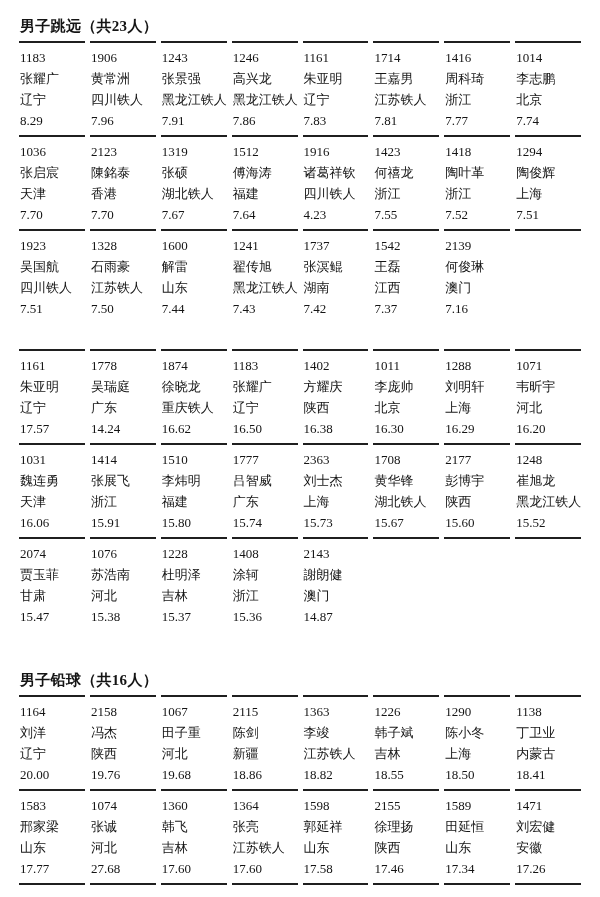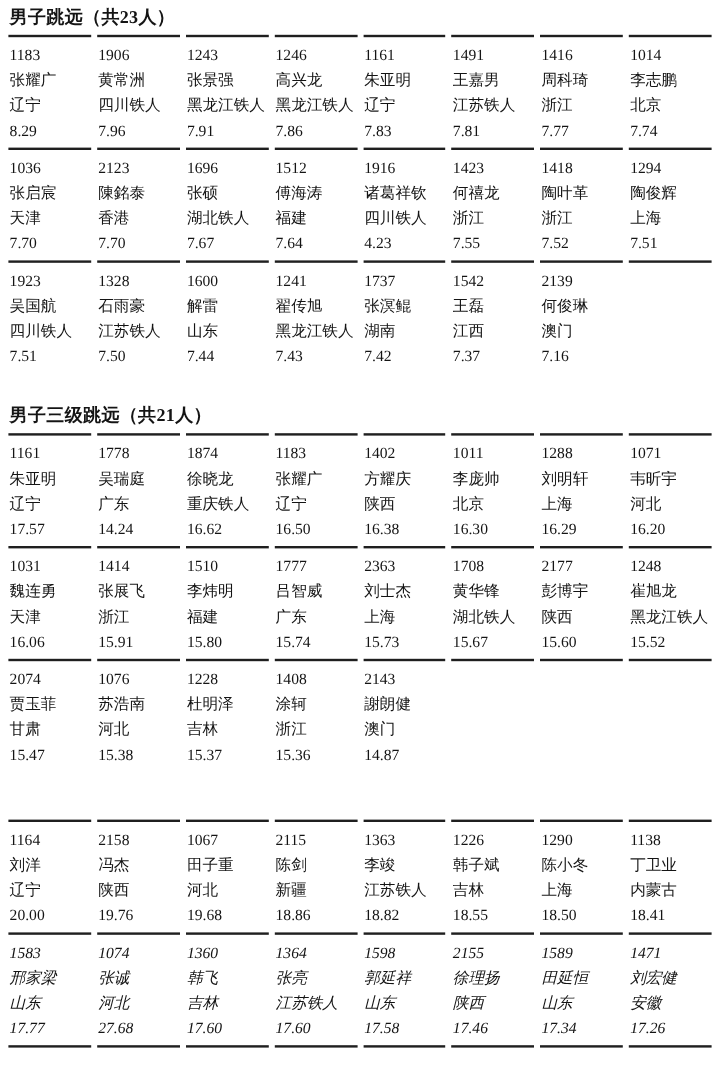--- a/index.html
+++ b/index.html
@@ -8,41 +8,40 @@
     --rule:#1f1f1f;
   }
   *{box-sizing:border-box;}
   html,body{margin:0;padding:0;}
   body{
     width:600px;height:897px;overflow:hidden;
     background:var(--bg);color:var(--ink);
     font-family:"Liberation Serif","DejaVu Serif",serif;
   }
   .doc{padding:5px 2px 0 2px;}
-  .event{margin:0;}
+  .event{margin:12px;}
   .event.gap-md{margin-top:26px;}
   .event.gap-lg{margin-top:40px;}
   .event-title{
     font-size:15px;font-weight:bold;
     margin:0 0 5px 6px;letter-spacing:.3px;
   }
   table.results{
     width:100%;table-layout:fixed;
     border-collapse:separate;border-spacing:5px 0;
   }
   table.results td{
     border-top:2px solid var(--rule);
     vertical-align:top;
     padding:4px 0 4px 1px;
     font-size:13px;line-height:21px;
     white-space:nowrap;overflow:hidden;
   }
   table.results.closed-bottom tr:last-child td{
     border-bottom:2px solid var(--rule);
-    font-style:italic;
   }
   .cell-line{height:21px;}
 </style>
 </head>
 <body>
 
 <div class="doc">
 
   <section class="event">
     <h2 class="event-title">男子跳远（共23人）</h2>
@@ -73,21 +72,21 @@
               <div class="cell-line team">黑龙江铁人</div>
               <div class="cell-line result">7.86</div>
             </td>
             <td>
               <div class="cell-line bib">1161</div>
               <div class="cell-line name">朱亚明</div>
               <div class="cell-line team">辽宁</div>
               <div class="cell-line result">7.83</div>
             </td>
             <td>
-              <div class="cell-line bib">1491</div>
+              <div class="cell-line bib">1714</div>
               <div class="cell-line name">王嘉男</div>
               <div class="cell-line team">江苏铁人</div>
               <div class="cell-line result">7.81</div>
             </td>
             <td>
               <div class="cell-line bib">1416</div>
               <div class="cell-line name">周科琦</div>
               <div class="cell-line team">浙江</div>
               <div class="cell-line result">7.77</div>
             </td>
@@ -105,21 +104,21 @@
               <div class="cell-line team">天津</div>
               <div class="cell-line result">7.70</div>
             </td>
             <td>
               <div class="cell-line bib">2123</div>
               <div class="cell-line name">陳銘泰</div>
               <div class="cell-line team">香港</div>
               <div class="cell-line result">7.70</div>
             </td>
             <td>
-              <div class="cell-line bib">1696</div>
+              <div class="cell-line bib">1319</div>
               <div class="cell-line name">张硕</div>
               <div class="cell-line team">湖北铁人</div>
               <div class="cell-line result">7.67</div>
             </td>
             <td>
               <div class="cell-line bib">1512</div>
               <div class="cell-line name">傅海涛</div>
               <div class="cell-line team">福建</div>
               <div class="cell-line result">7.64</div>
             </td>
@@ -191,21 +190,20 @@
               <div class="cell-line team">澳门</div>
               <div class="cell-line result">7.16</div>
             </td>
             <td></td>
           </tr>
         </tbody>
     </table>
   </section>
 
   <section class="event gap-md">
-    <h2 class="event-title">男子三级跳远（共21人）</h2>
     <table class="results">
       <tbody>
           <tr>
             <td>
               <div class="cell-line bib">1161</div>
               <div class="cell-line name">朱亚明</div>
               <div class="cell-line team">辽宁</div>
               <div class="cell-line result">17.57</div>
             </td>
             <td>
@@ -334,20 +332,21 @@
             </td>
             <td></td>
             <td></td>
             <td></td>
           </tr>
         </tbody>
     </table>
   </section>
 
   <section class="event gap-lg">
+    <h2 class="event-title">男子铅球（共16人）</h2>
     <table class="results closed-bottom">
       <tbody>
           <tr>
             <td>
               <div class="cell-line bib">1164</div>
               <div class="cell-line name">刘洋</div>
               <div class="cell-line team">辽宁</div>
               <div class="cell-line result">20.00</div>
             </td>
             <td>

